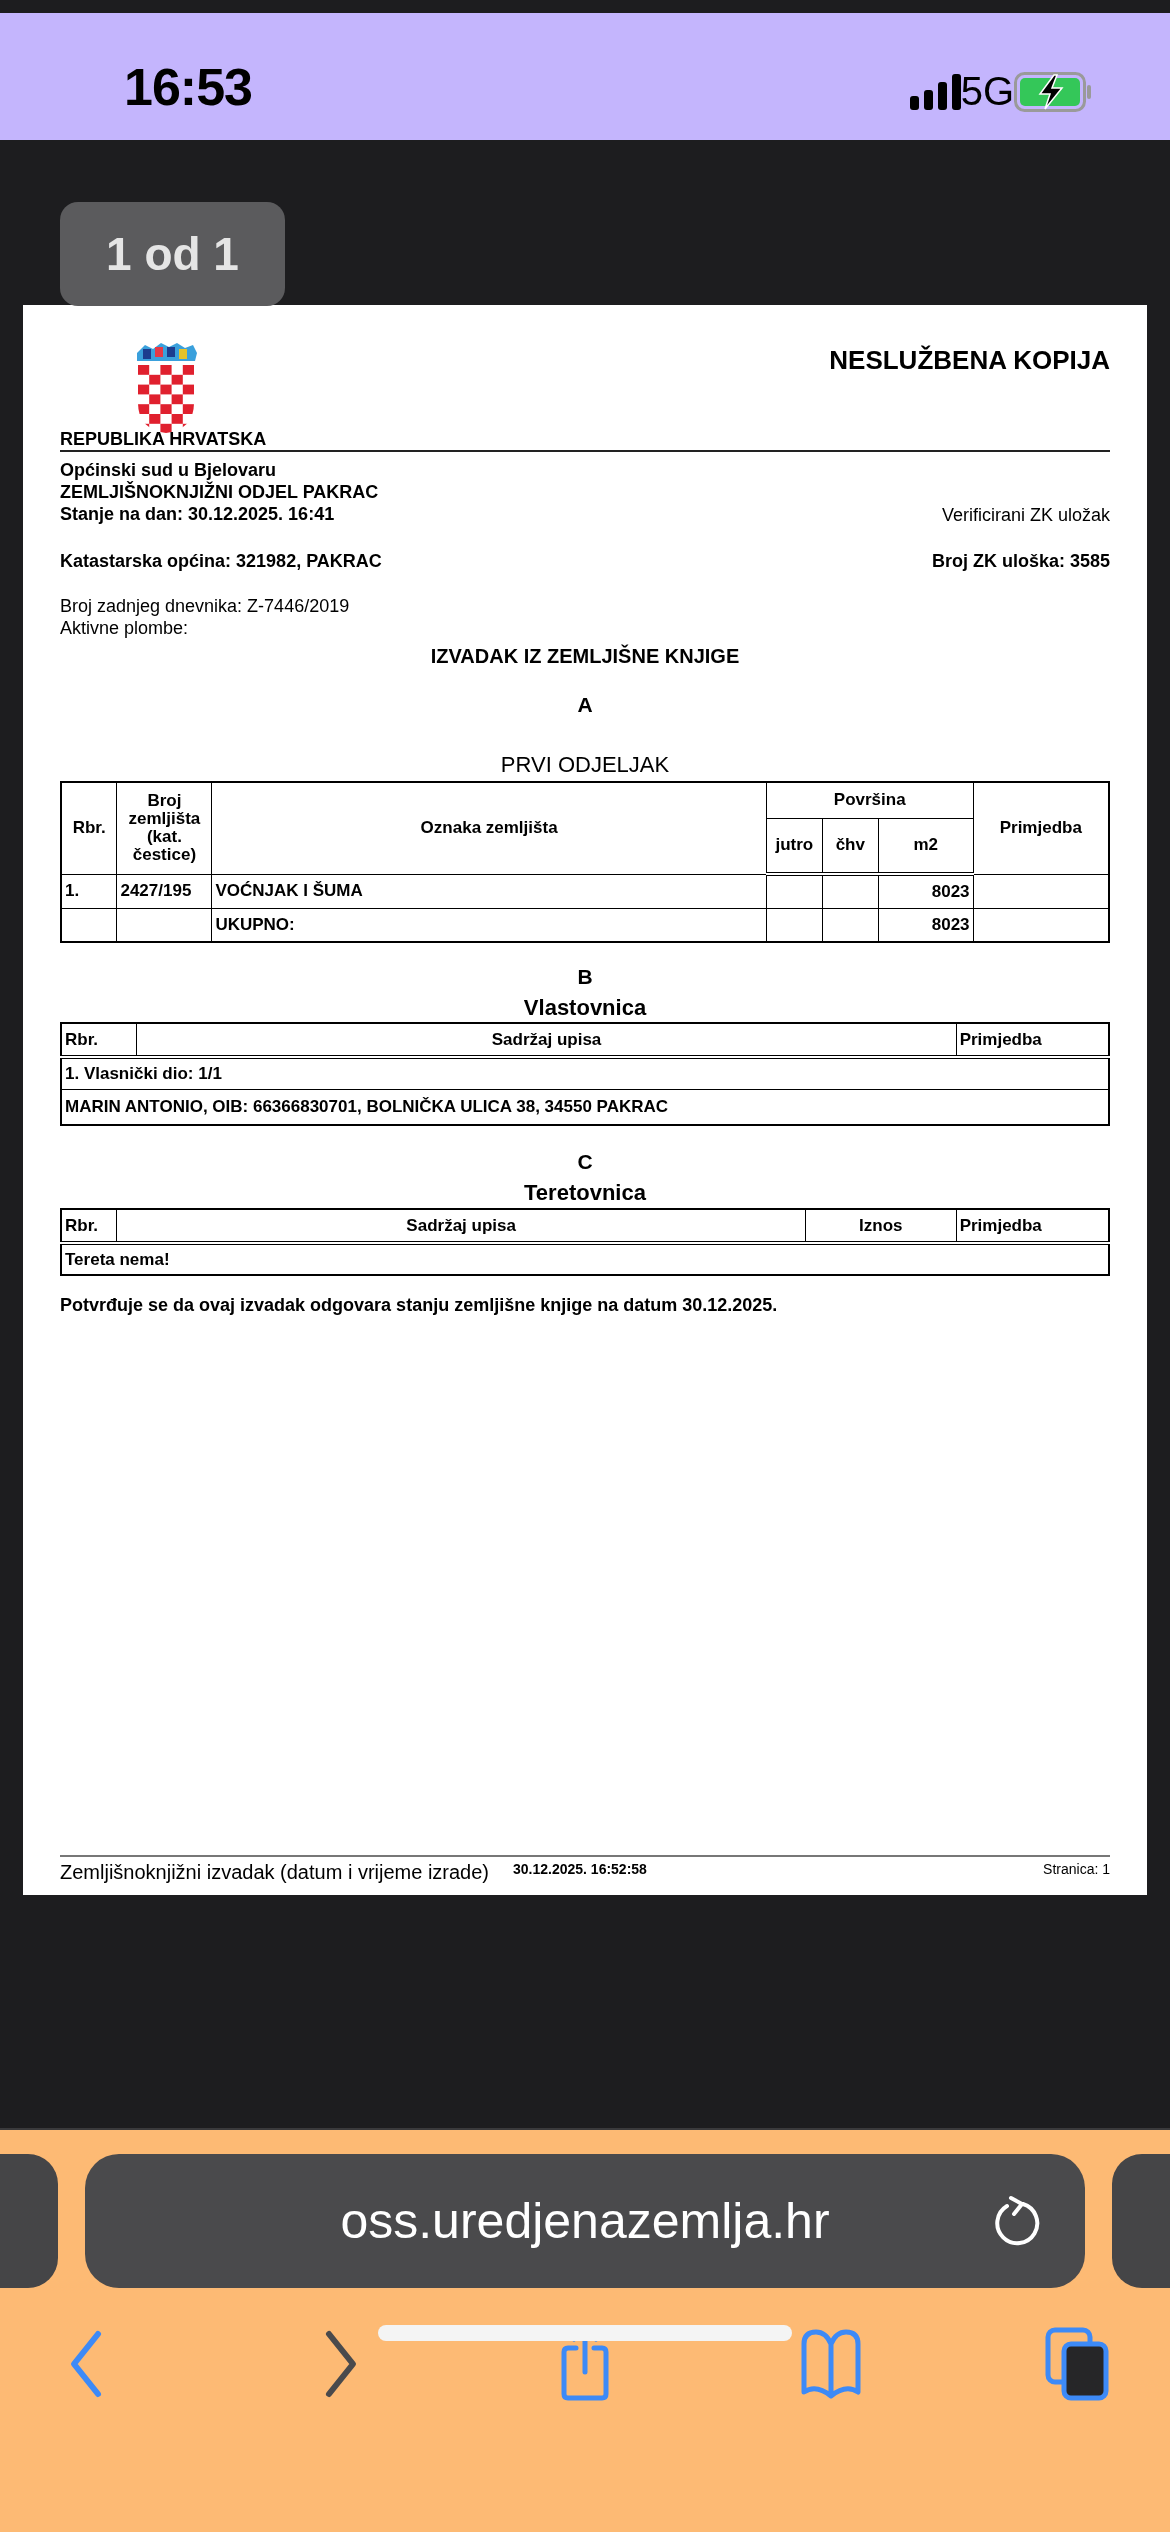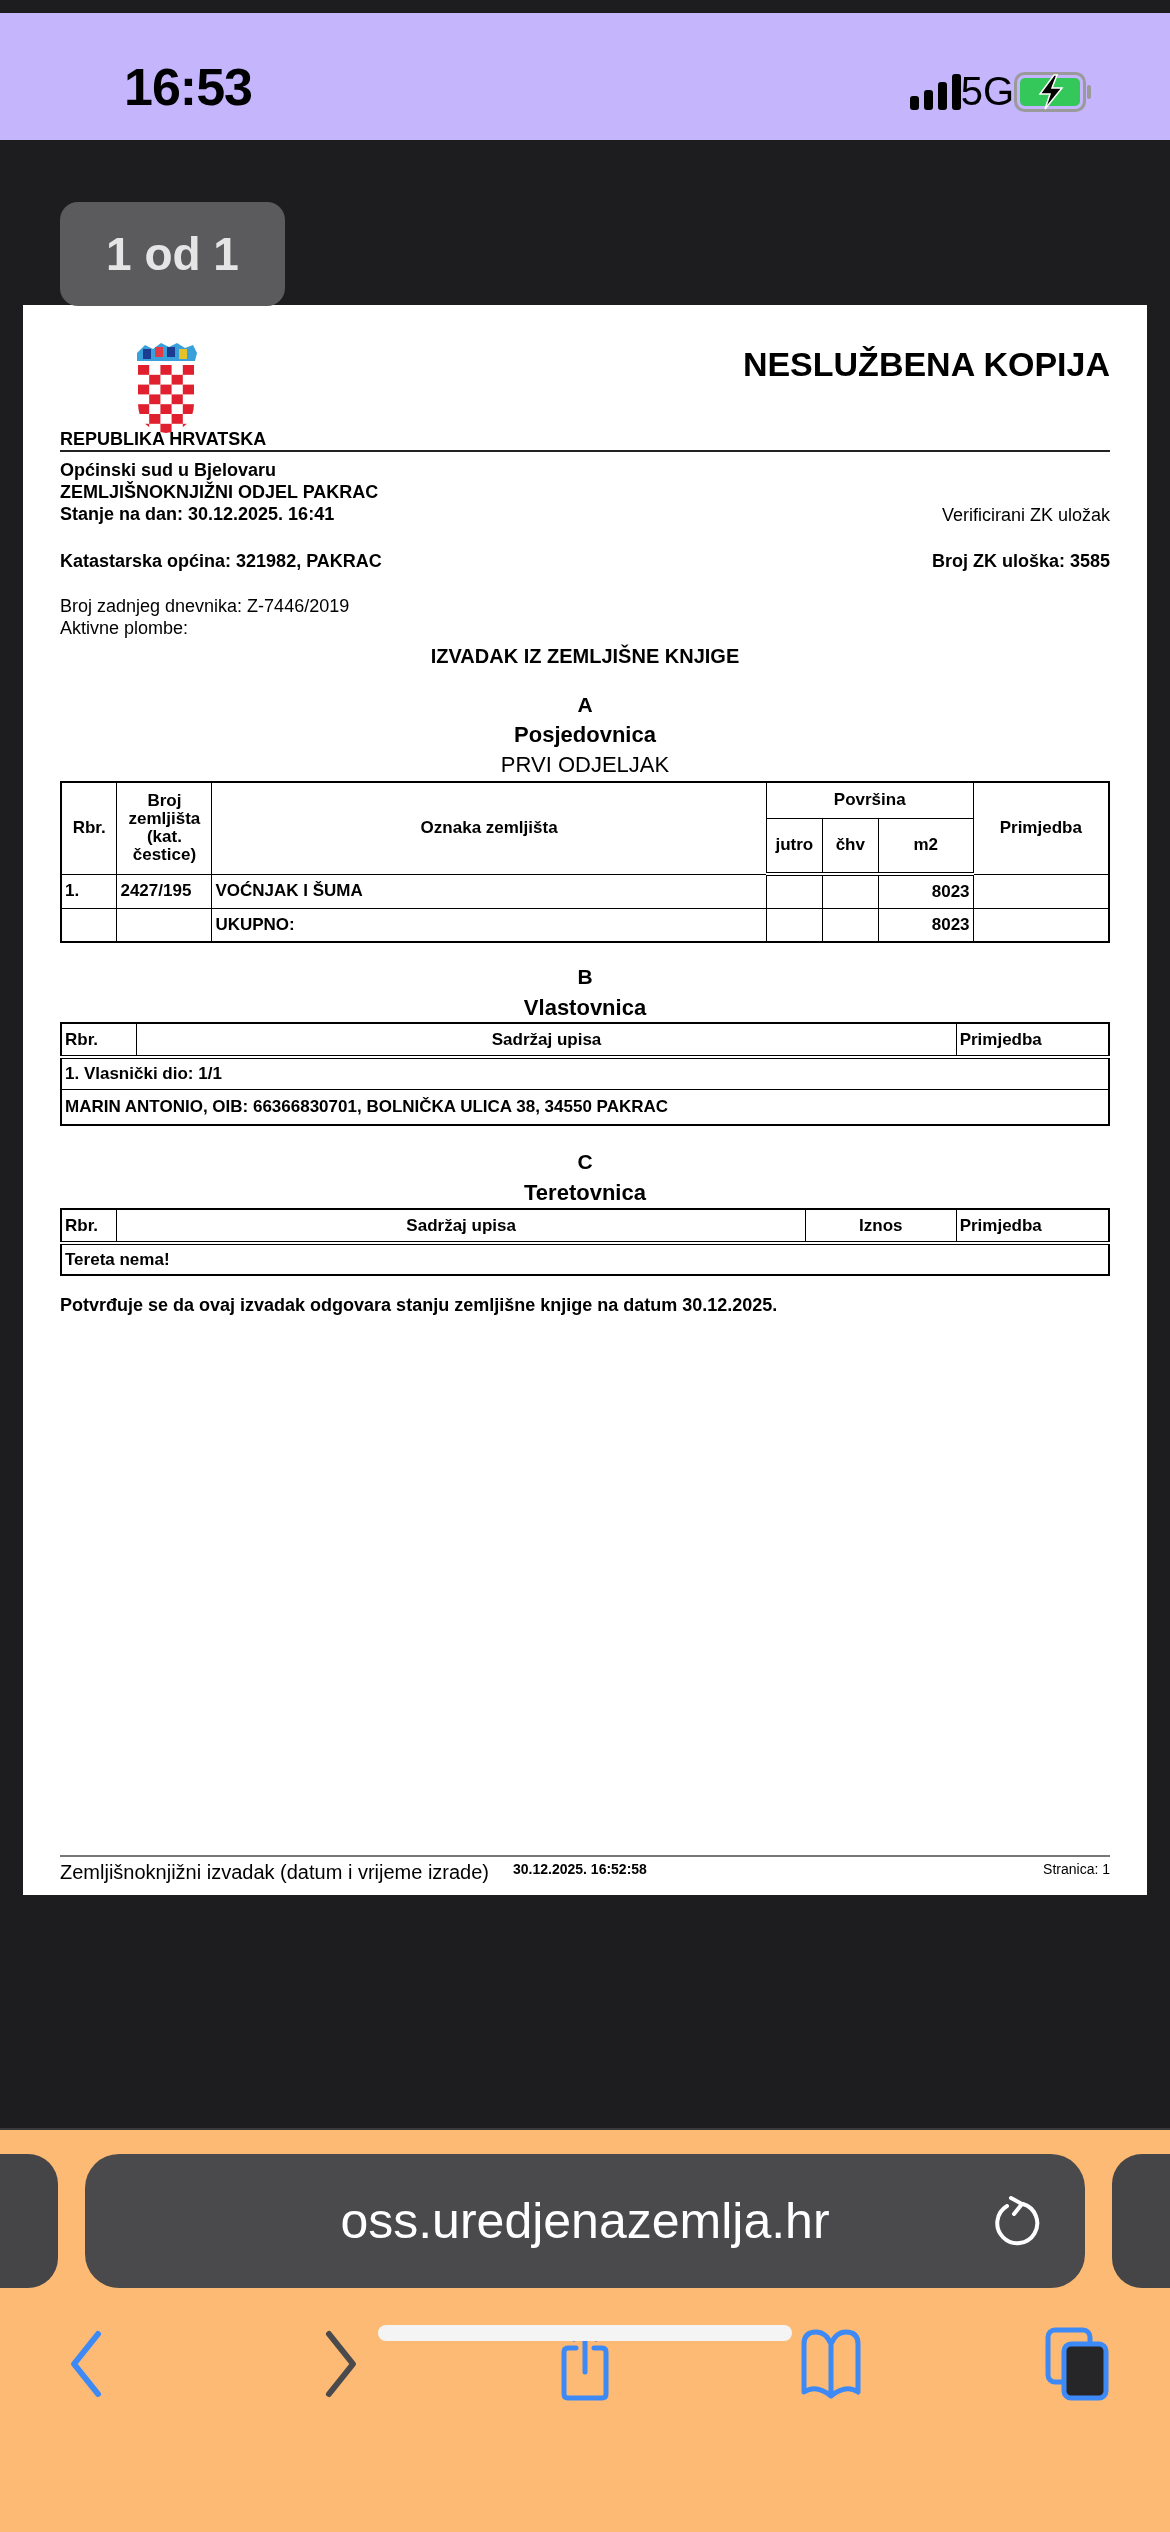--- a/index.html
+++ b/index.html
@@ -17,21 +17,21 @@
 
   
   .viewer { position: absolute; left: 0; top: 140px; width: 1170px; height: 1990px; background: #1d1d1f; }
   .page-indicator { position: absolute; left: 60px; top: 202px; width: 225px; height: 104px; background: #5b5b5d; border-radius: 18px; color: #e5e5e5; font-size: 46px; font-weight: 700; display: flex; align-items: center; justify-content: center; z-index: 3; }
 
   
   .doc-page { position: absolute; left: 23px; top: 305px; width: 1124px; height: 1590px; background: #fff; z-index: 2; }
   .doc-inner { position: absolute; left: 37px; top: 0; width: 1050px; height: 100%; }
 
   .coat { position: absolute; left: 75px; top: 38px; width: 62px; height: 90px; }
-  .title-official { position: absolute; right: 0; top: 40px; font-size: 34px; font-weight: 700; letter-spacing: 0px; }
+  .title-official { position: absolute; right: 0; top: 40px; font-size: 26px; font-weight: 700; letter-spacing: 0px; }
   .republika { position: absolute; left: 0; top: 124px; font-size: 18px; font-weight: 700; }
   .rule-top { position: absolute; left: 0; top: 145px; width: 1050px; height: 2px; background: #222; }
   .court-block { position: absolute; left: 0; top: 154px; font-size: 18px; font-weight: 700; line-height: 22px; }
   .verif { position: absolute; right: 0; top: 200px; font-size: 18px; }
   .kat-opcina { position: absolute; left: 0; top: 246px; font-size: 18px; font-weight: 700; }
   .broj-ulozka { position: absolute; right: 0; top: 246px; font-size: 18px; font-weight: 700; }
   .dnevnik { position: absolute; left: 0; top: 290px; font-size: 18px; line-height: 22px; }
   .izvadak-title { position: absolute; left: 0; width: 1050px; top: 340px; text-align: center; font-size: 20px; font-weight: 700; }
 
   .sec-letter { position: absolute; left: 0; width: 1050px; text-align: center; font-size: 21px; font-weight: 700; }
@@ -135,21 +135,20 @@
     <div class="verif">Verificirani ZK uložak</div>
     <div class="kat-opcina">Katastarska općina: 321982, PAKRAC</div>
     <div class="broj-ulozka">Broj ZK uloška: 3585</div>
     <div class="dnevnik">
       <div>Broj zadnjeg dnevnika: Z-7446/2019</div>
       <div>Aktivne plombe:</div>
     </div>
     <div class="izvadak-title">IZVADAK IZ ZEMLJIŠNE KNJIGE</div>
 
     <div class="sec-letter" style="top:388px">A</div>
-    <div class="sec-name" style="top:417px">Posjedovnica</div>
     <div class="sec-sub" style="top:447px">PRVI ODJELJAK</div>
 
     <table class="zk" style="top:476px">
       <colgroup>
         <col style="width:56px">
           <col style="width:95px">
           <col style="width:556px">
           <col style="width:56px">
           <col style="width:56px">
           <col style="width:95px">

